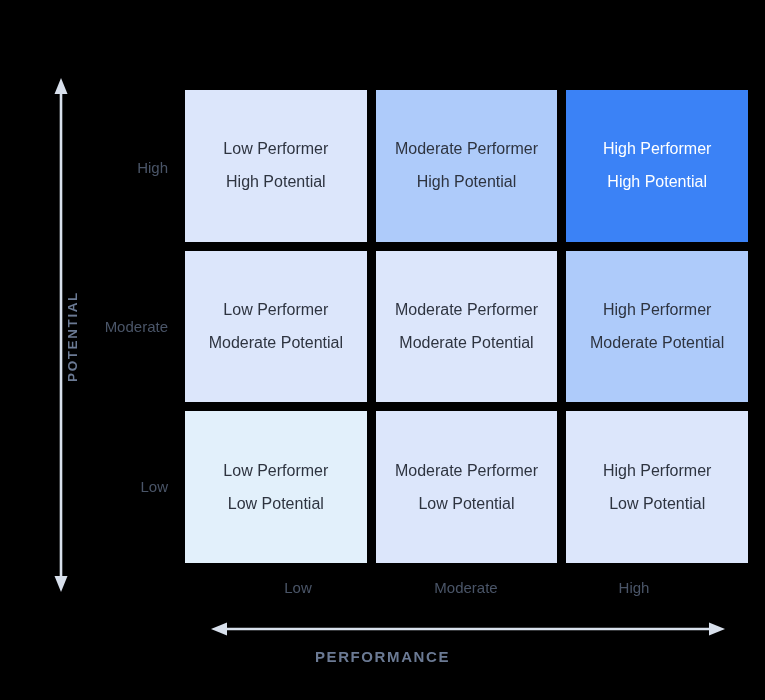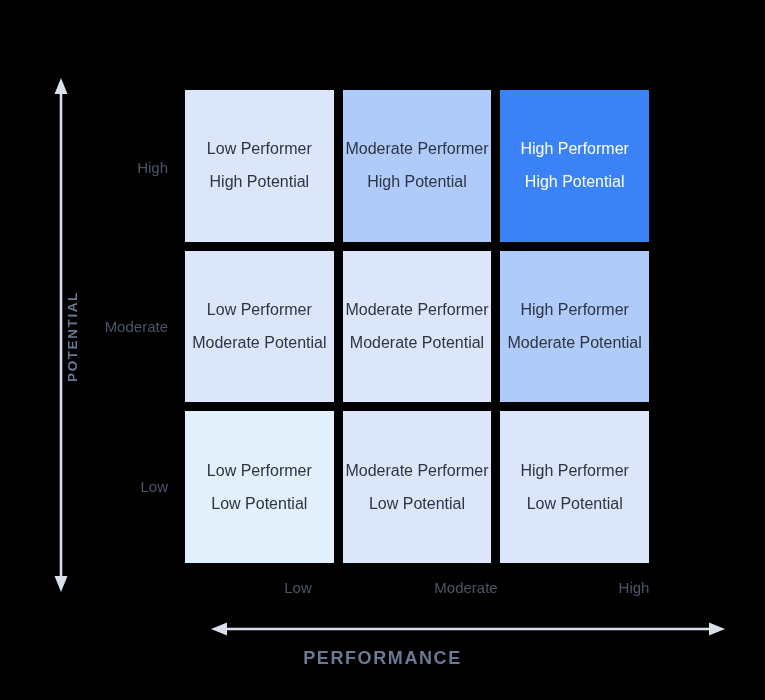--- a/index.html
+++ b/index.html
@@ -60,21 +60,21 @@
   }
   #y-tick-high     { top: 159px; }
   #y-tick-moderate { top: 318px; }
   #y-tick-low      { top: 478px; }
 
   
   #grid {
     position: absolute;
     left: 185px;
     top: 90px;
-    width: 464px;
+    width: 563px;
     height: 473px;
     display: grid;
     grid-template-columns: repeat(3, 1fr);
     grid-template-rows: repeat(3, 1fr);
     gap: 9px;
   }
   .cell {
     display: flex;
     flex-direction: column;
     align-items: center;
@@ -110,21 +110,21 @@
     height: 30px;
   }
   #x-axis-arrow { display: block; }
 
   #x-axis-title {
     position: absolute;
     left: 0;
     top: 648px;
     width: 765px;
     text-align: center;
-    font-size: 18px;
+    font-size: 15px;
     font-weight: bold;
     letter-spacing: 1.6px;
     color: #6b7a94;
     white-space: nowrap;
   }
 </style>
 </head>
 <body style="background-color: rgb(0, 0, 0);">
 
 <div id="matrix-figure">

